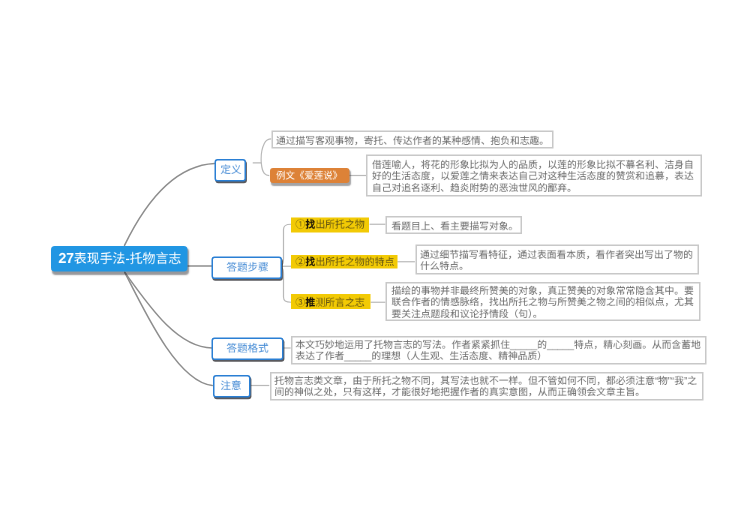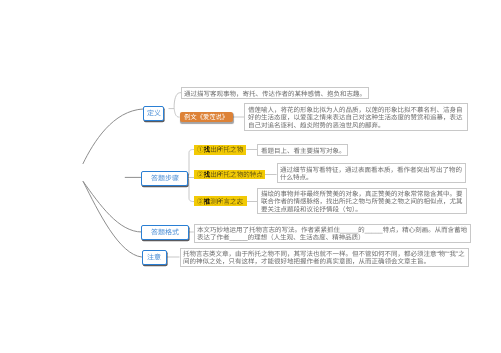--- a/index.html
+++ b/index.html
@@ -64,20 +64,23 @@
       <path d="M186,177.5 L194,177.5"></path>
       <path d="M186,177.5 C188.2,177.5 189,179.2 189,182.2 L189,198 C189,200.5 190.2,201.5 194,201.5"></path>
       <path d="M246.4,149.5 L257.4,149.5"></path>
       <path d="M264.8,174.5 L276.6,174.5"></path>
       <path d="M247,201.5 L257.3,201.5"></path>
       <path d="M181.8,232 L193.8,232"></path>
       <path d="M167,257 L179.5,257"></path>
     </g>
   </svg>
 
+  <div class="node root">
+    <div class="sc"><span class="num">27</span><span class="lbl">表现手法-托物言志</span></div>
+  </div>
 
   <div class="node b1" style="left:143px;top:106px;width:21px;height:14.8px;">
     <div class="sc">定义</div>
   </div>
   <div class="node b1" style="left:141.2px;top:170.9px;width:47px;height:14.8px;">
     <div class="sc">答题步骤</div>
   </div>
   <div class="node b1" style="left:141.4px;top:224.8px;width:48px;height:14.8px;">
     <div class="sc">答题格式</div>
   </div>

